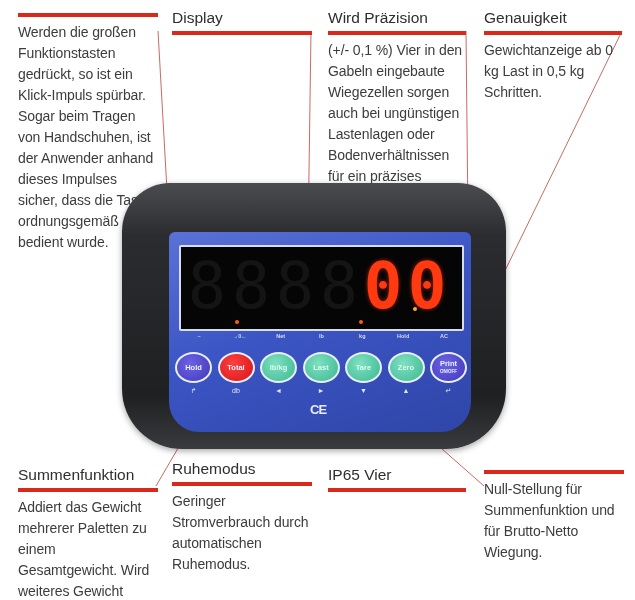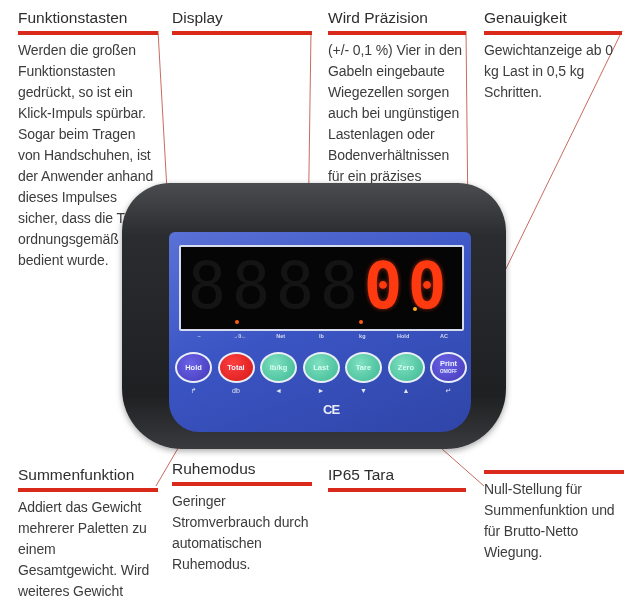--- a/index.html
+++ b/index.html
@@ -32,38 +32,37 @@
   .indicators span{width:40px;text-align:center;}
   .keys{position:absolute;left:6px;top:120px;width:292px;display:flex;justify-content:space-between;}
   .key{width:37px;height:31px;border-radius:50%;border:2px solid #e9eef7;display:flex;align-items:center;justify-content:center;flex-direction:column;
     font-size:7.5px;font-weight:bold;color:#eef3ff;box-sizing:border-box;text-align:center;line-height:8px;}
   .key.purple{background:radial-gradient(circle at 40% 35%,#6a62e6,#4338b8);}
   .key.red{background:radial-gradient(circle at 40% 35%,#ff4040,#d41616);}
   .key.green{background:radial-gradient(circle at 40% 35%,#7fe0c0,#3bb892);color:#d8fff0;}
   .key small{font-size:4.5px;}
   .subs{position:absolute;left:6px;top:155px;width:292px;display:flex;justify-content:space-between;font-size:7px;color:#e4e8f6;}
   .subs span{width:37px;text-align:center;}
-  .ce{position:absolute;left:154px;top:170px;font-size:13px;color:#e8ecf8;font-weight:bold;letter-spacing:-1px;}
+  .ce{position:absolute;left:141px;top:170px;font-size:13px;color:#e8ecf8;font-weight:bold;letter-spacing:-1px;}
 </style>
 </head>
 <body>
 
 <svg class="lines" width="635" height="600">
   <g stroke="#b8453a" stroke-width="0.8" fill="none">
     <line x1="158" y1="31" x2="176" y2="350"></line>
     <line x1="311" y1="31" x2="308" y2="242"></line>
     <line x1="466" y1="31" x2="468" y2="221"></line>
     <line x1="622" y1="31" x2="477" y2="328"></line>
     <line x1="156" y1="486" x2="223" y2="371"></line>
     <line x1="484" y1="486" x2="357" y2="374"></line>
   </g>
 </svg>
 
 <div class="block" id="f1">
-  <h2>Funktionstasten</h2>
   <div class="bar"></div>
   <p>Werden die großen Funktionstasten gedrückt, so ist ein Klick-Impuls spürbar. Sogar beim Tragen von Handschuhen, ist der Anwender anhand dieses Impulses sicher, dass die Taste ordnungsgemäß bedient wurde.</p>
 </div>
 <div class="block" id="f2">
   <h2>Display</h2>
   <div class="bar"></div>
 </div>
 <div class="block" id="f3">
   <h2>Wird Präzision</h2>
   <div class="bar"></div>
@@ -140,19 +139,19 @@
   <h2>Summenfunktion</h2>
   <div class="bar"></div>
   <p>Addiert das Gewicht mehrerer Paletten zu einem Gesamtgewicht. Wird weiteres Gewicht hinzugefügt, zeigt das Display das neue Gesamtgewicht, sowie die Anzahl des bereits gewogenen Stückgutes an.</p>
 </div>
 <div class="block" id="b2">
   <h2>Ruhemodus</h2>
   <div class="bar"></div>
   <p>Geringer Stromverbrauch durch automatischen Ruhemodus.</p>
 </div>
 <div class="block" id="b3">
-  <h2>IP65 Tara</h2>
+  <h2>IP65 Vier</h2>
   <div class="bar"></div>
 </div>
 <div class="block" id="b4">
   <div class="bar"></div>
   <p>Null-Stellung für Summenfunktion und für Brutto-Netto Wiegung.</p>
 </div>
 
 </body></html>

